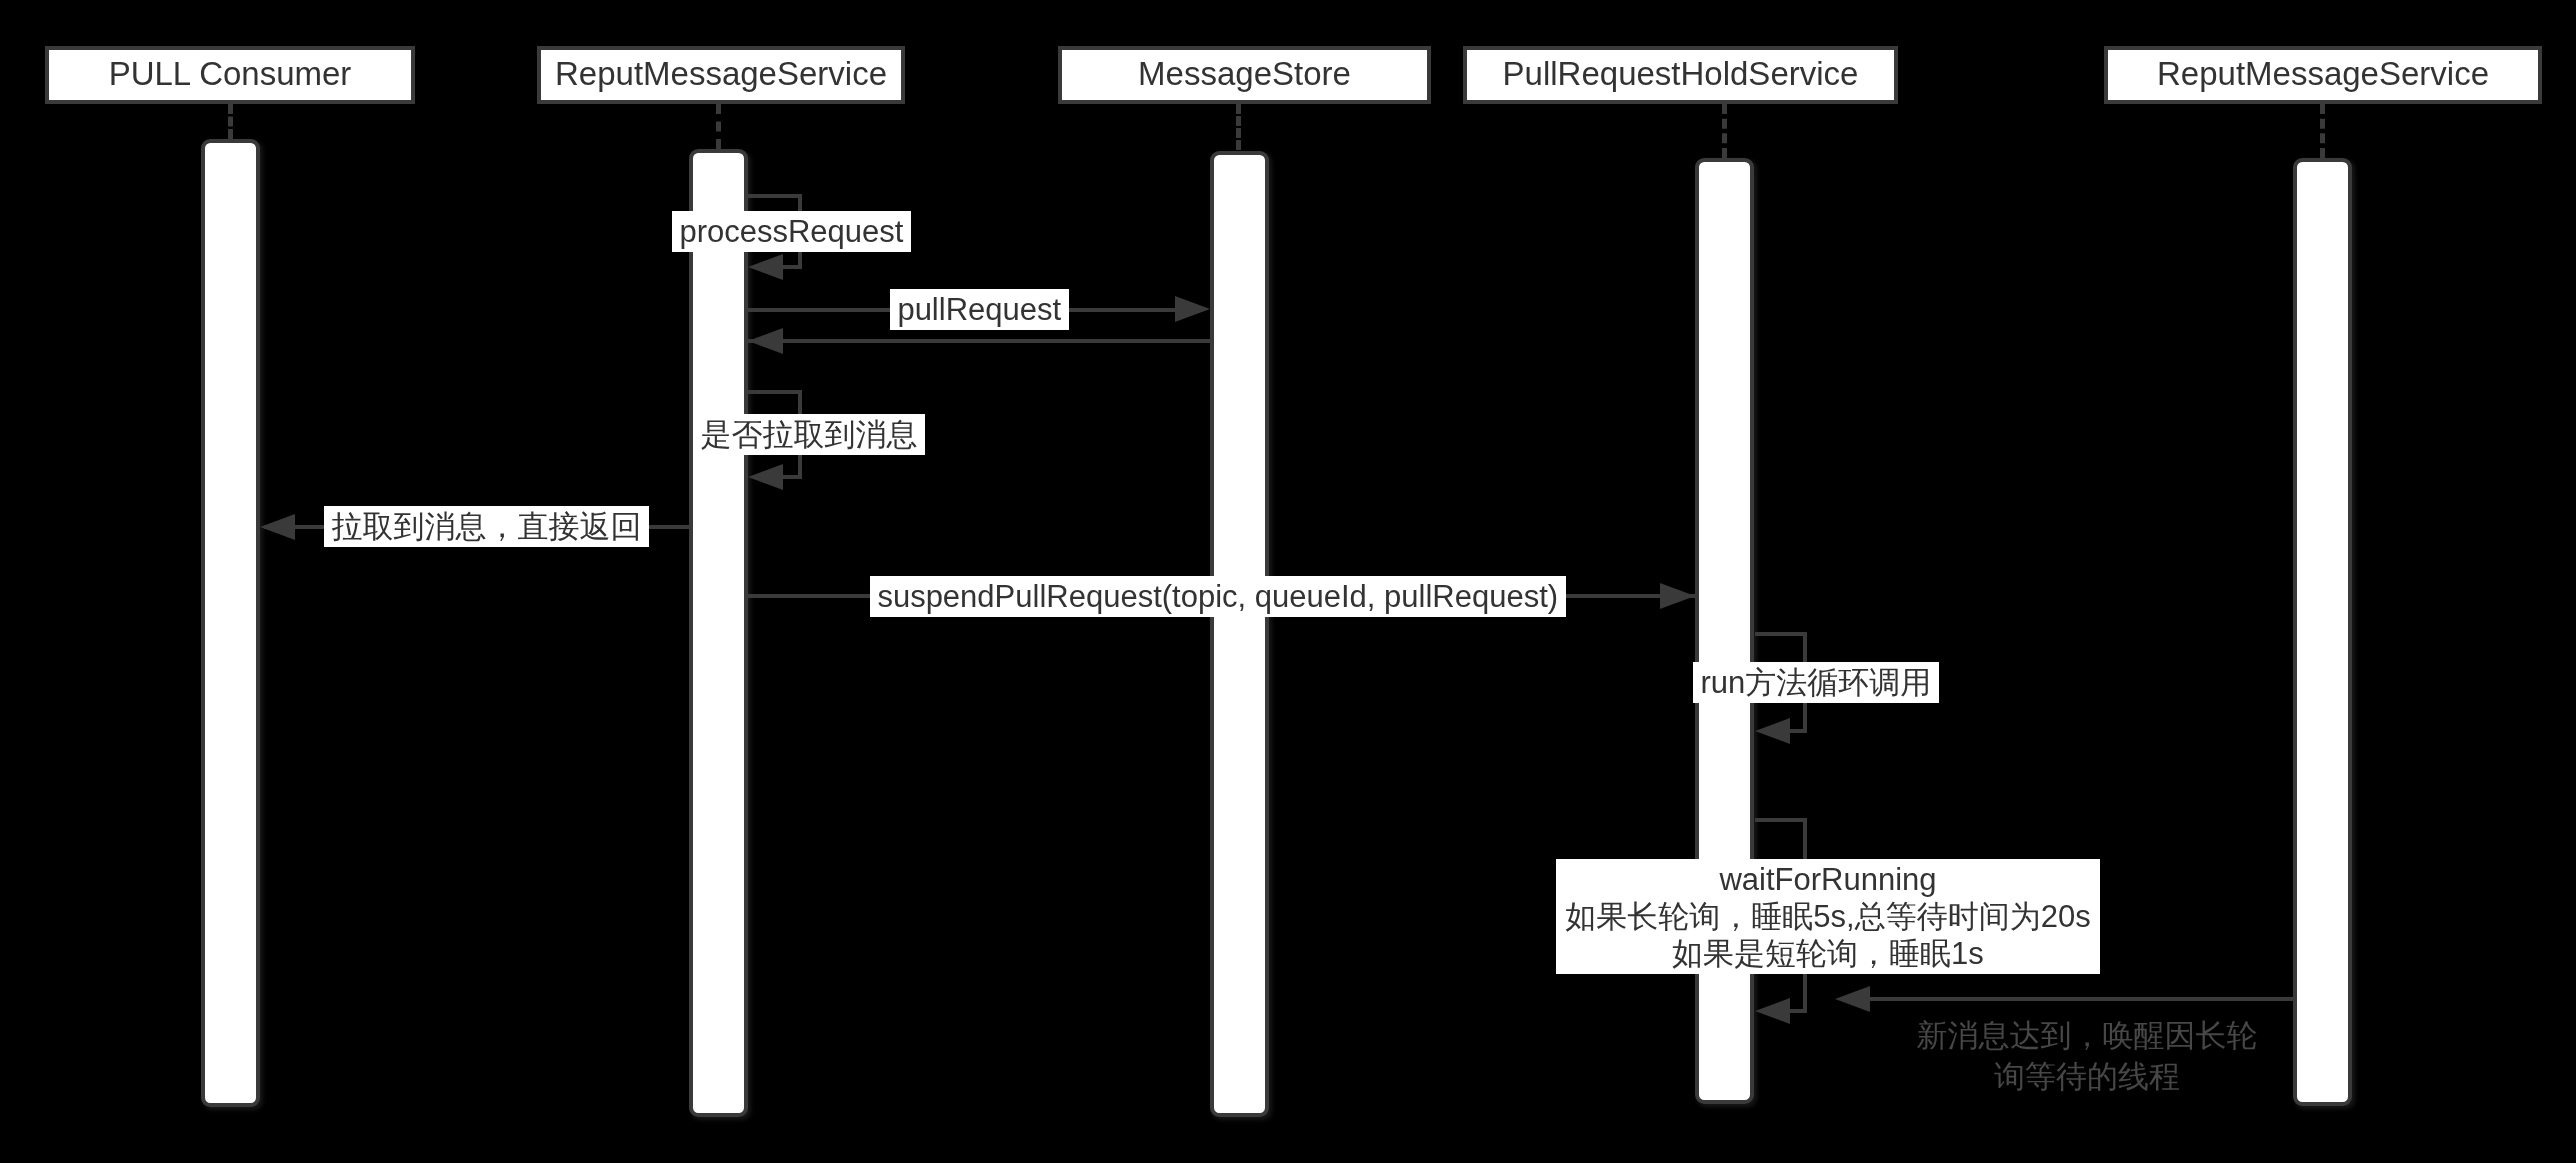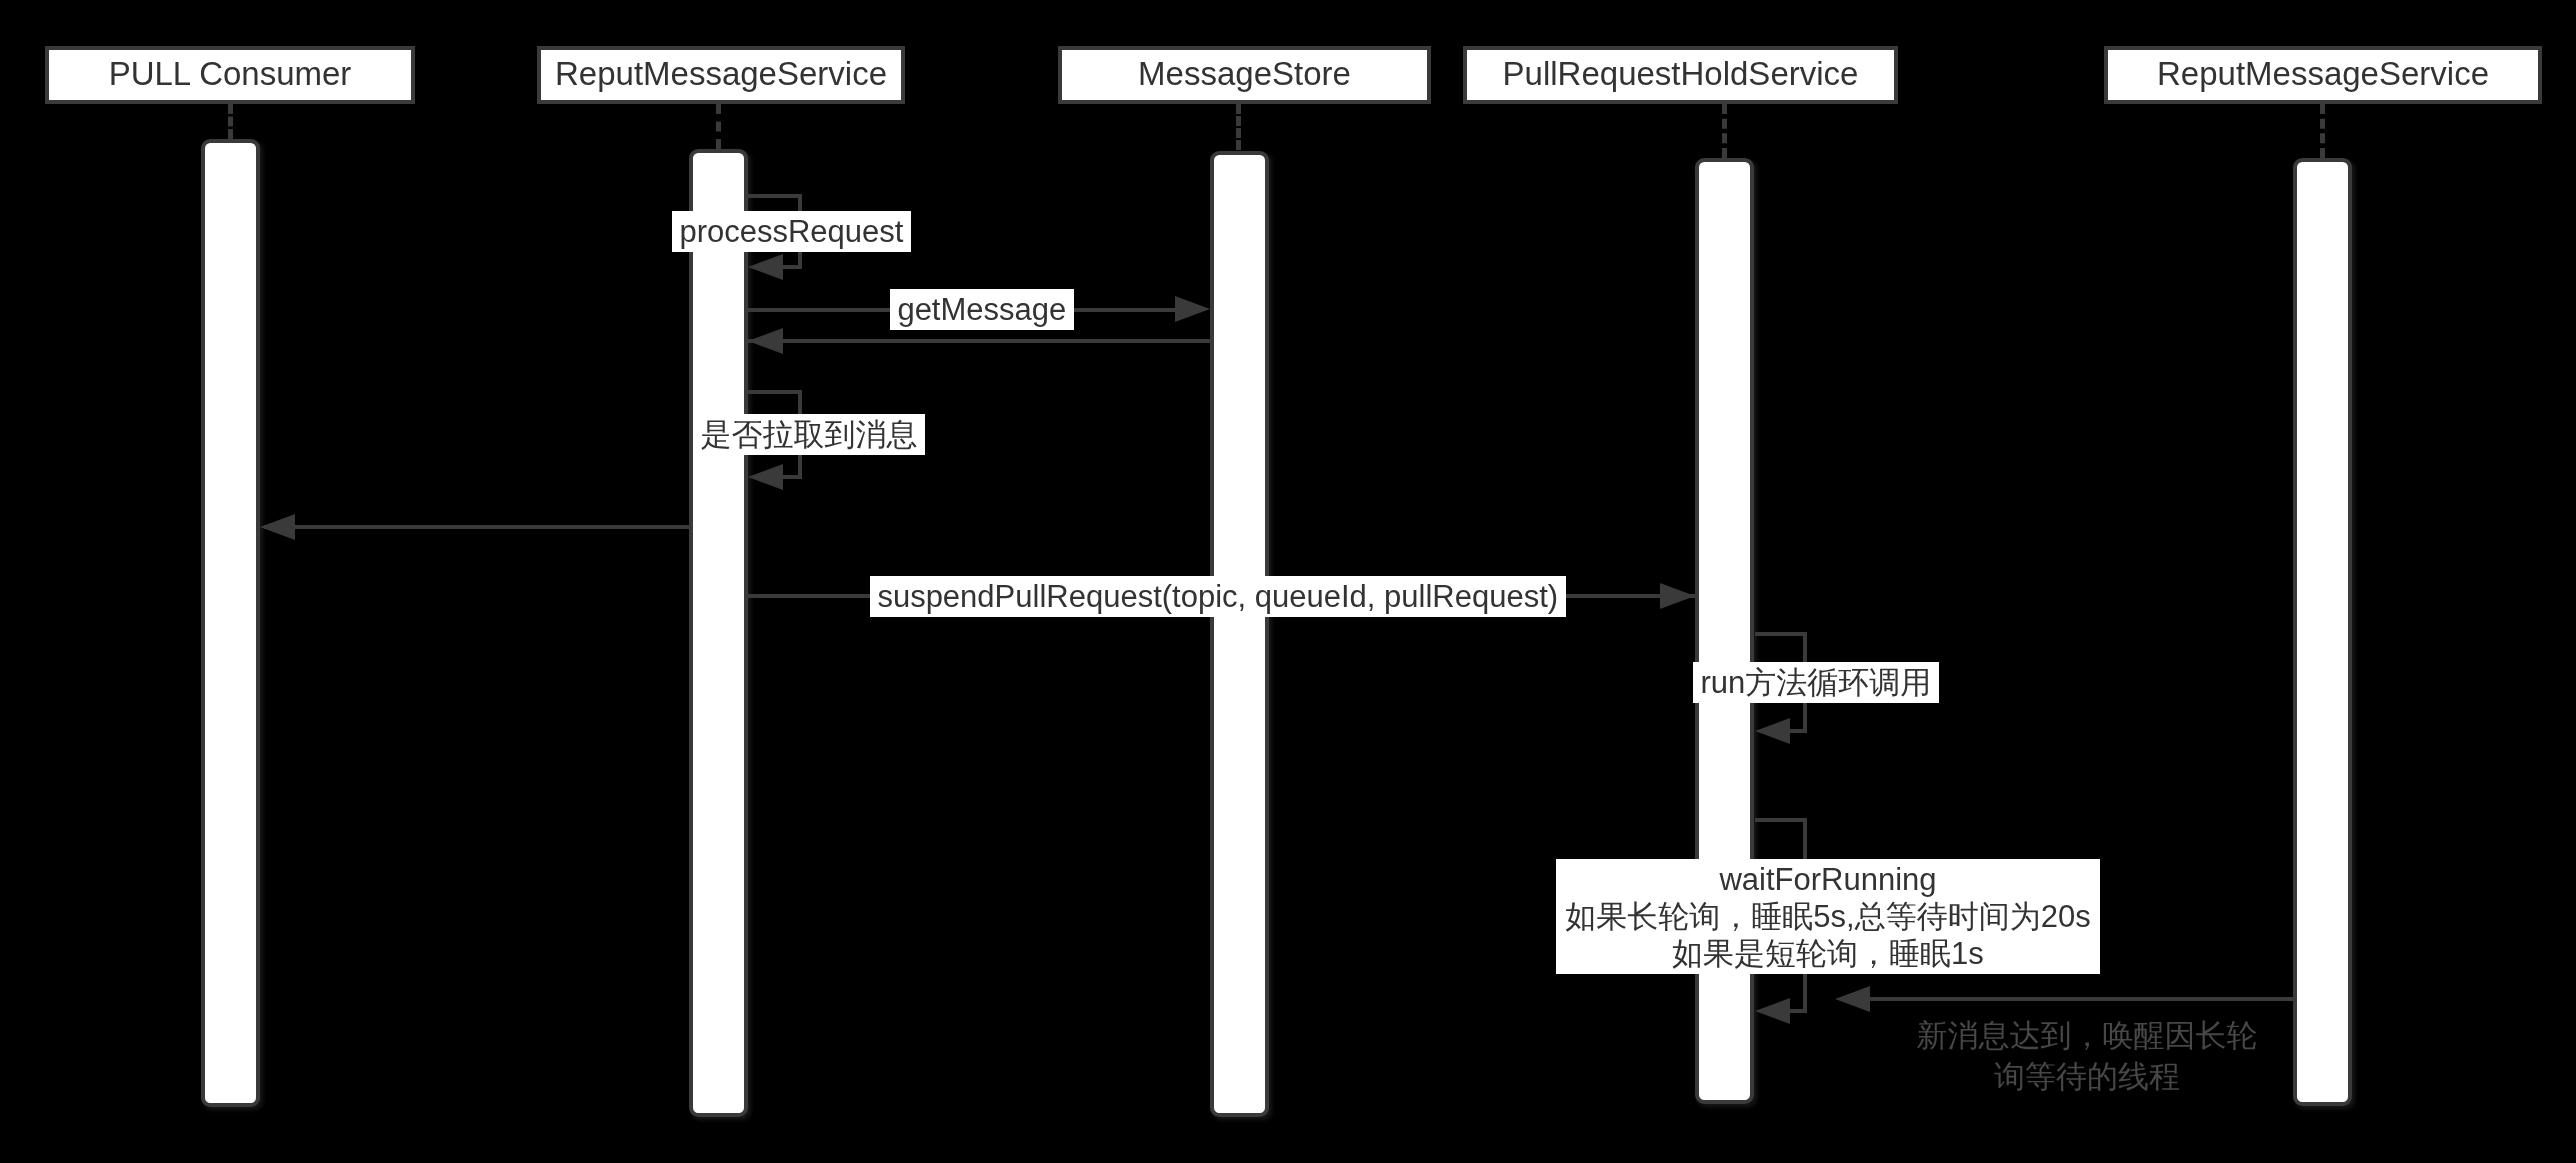--- a/index.html
+++ b/index.html
@@ -87,33 +87,34 @@
   <div class="pbox" style="left:2104px;top:46px;width:438px">ReputMessageService</div>
 
   <div class="hline" style="left:748px;top:194px;width:54px"></div>
   <div class="vline" style="left:798px;top:194px;height:74px"></div>
   <div class="hline" style="left:781px;top:265px;width:21.4px"></div>
   <div class="arrow-left" style="left:748px;top:254px"></div>
   <div class="mlabel" style="left:672px;top:211px">processRequest</div>
 
   <div class="hline" style="left:748px;top:308px;width:429px"></div>
   <div class="arrow-right" style="left:1175px;top:296px"></div>
-  <div class="mlabel" style="left:890px;top:289px">getMessage</div>
+  <div class="mlabel" style="left:890px;top:289px">pullRequest</div>
 
   <div class="hline" style="left:748px;top:339px;width:462px"></div>
   <div class="arrow-left" style="left:748px;top:328px"></div>
 
   <div class="hline" style="left:748px;top:390px;width:54px"></div>
   <div class="vline" style="left:798px;top:390px;height:88px"></div>
   <div class="hline" style="left:781px;top:475px;width:21.4px"></div>
   <div class="arrow-left" style="left:748px;top:464px"></div>
   <div class="mlabel" style="left:693px;top:414px">是否拉取到消息</div>
 
   <div class="hline" style="left:264px;top:525px;width:425px"></div>
   <div class="arrow-left" style="left:260px;top:514px"></div>
+  <div class="mlabel" style="left:324px;top:506px">拉取到消息，直接返回</div>
 
   <div class="hline" style="left:748px;top:594px;width:947px"></div>
   <div class="arrow-right" style="left:1660px;top:583px"></div>
   <div class="mlabel" style="left:870px;top:576px">suspendPullRequest(topic, queueId, pullRequest)</div>
 
   <div class="hline" style="left:1755px;top:632px;width:52px"></div>
   <div class="vline" style="left:1803px;top:632px;height:101px"></div>
   <div class="hline" style="left:1786px;top:729px;width:20.4px"></div>
   <div class="arrow-left" style="left:1755px;top:718px"></div>
   <div class="mlabel" style="left:1693px;top:662px">run方法循环调用</div>

